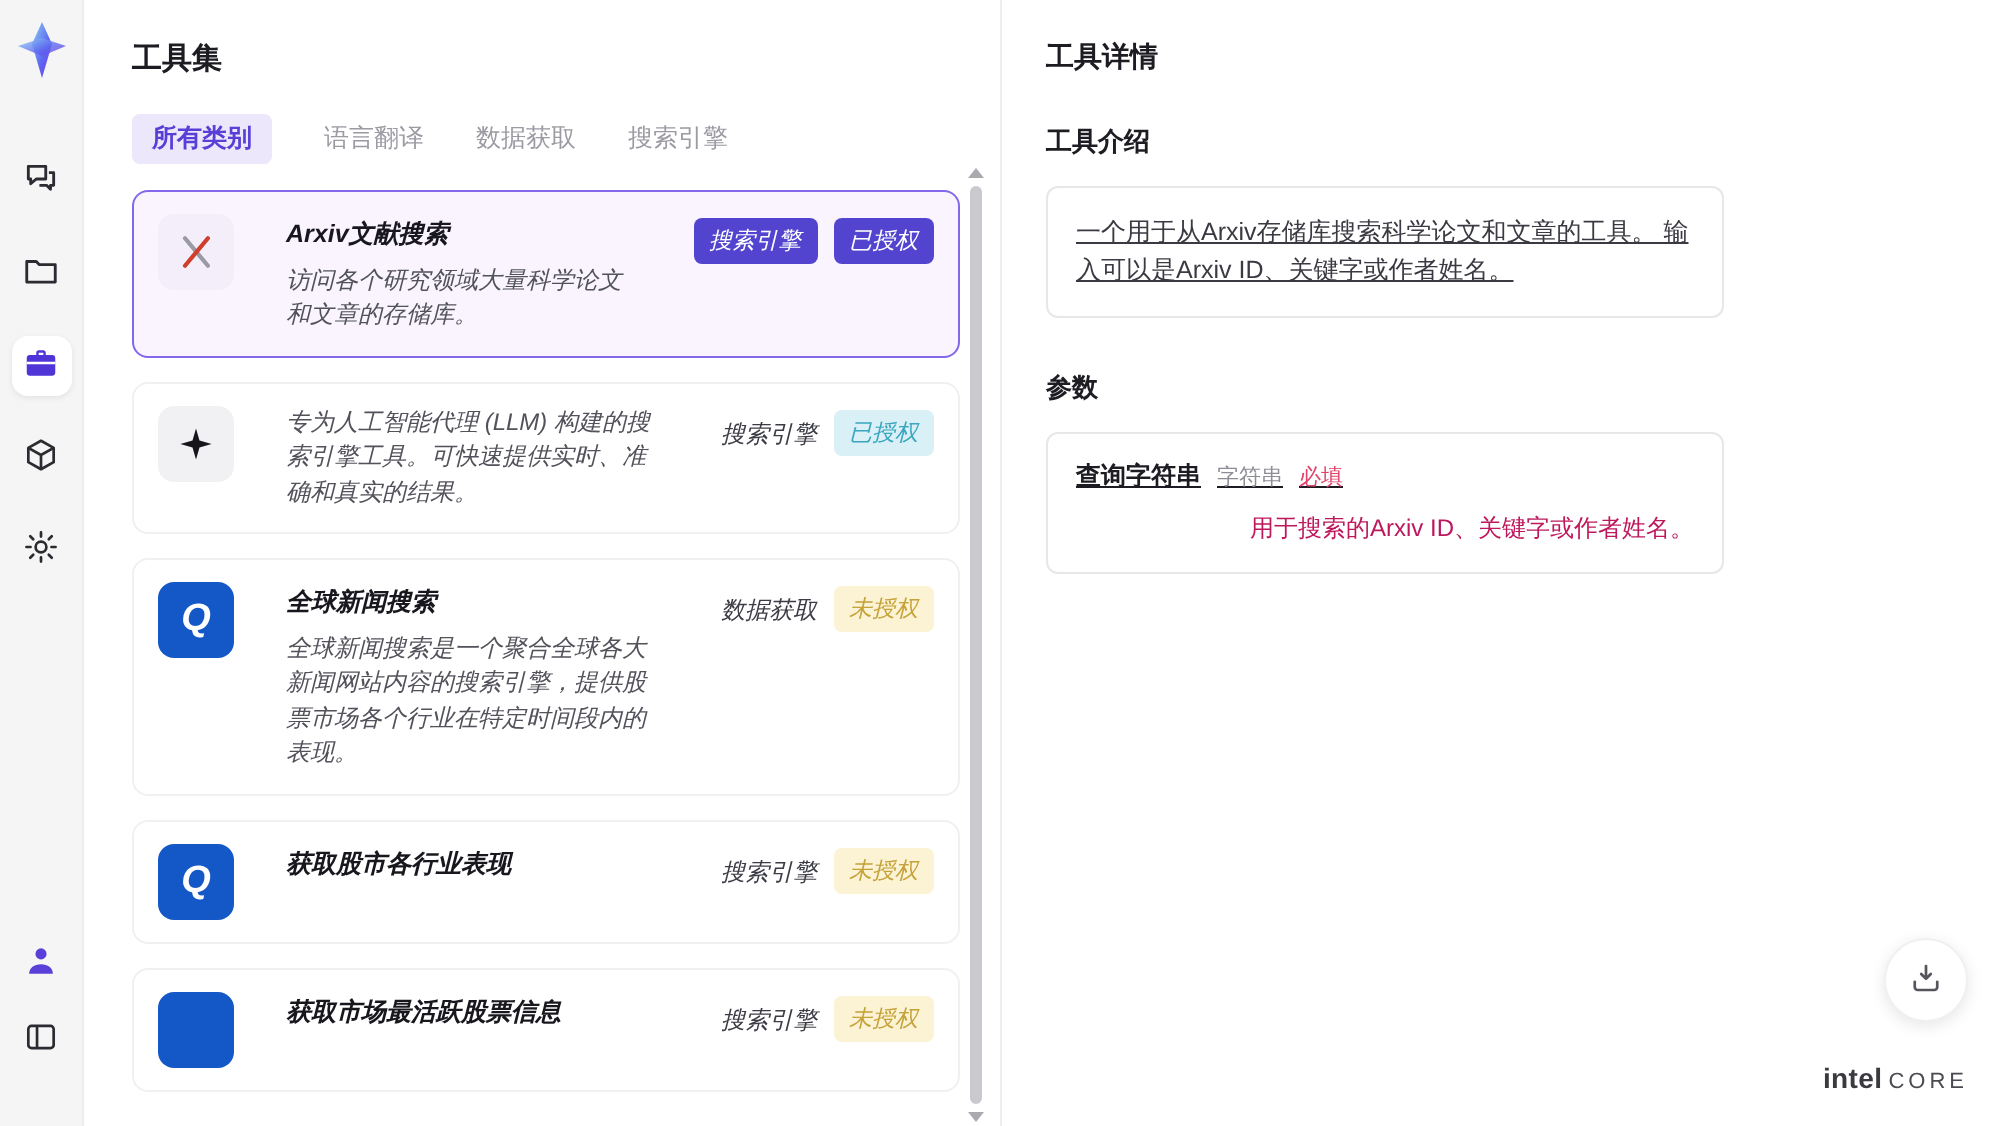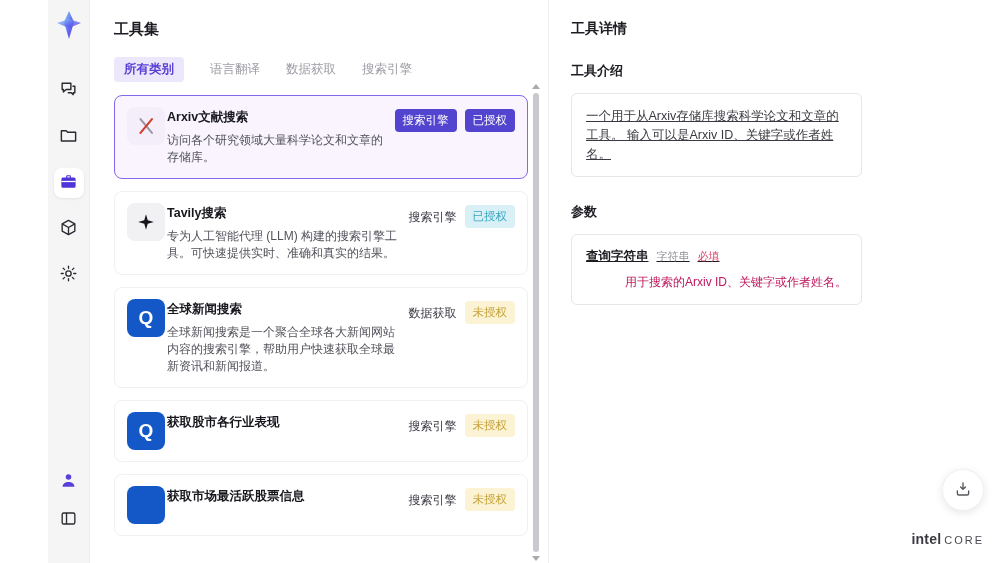--- a/index.html
+++ b/index.html
@@ -2,21 +2,21 @@
 <html><head>
 <meta charset="utf-8">
 <style>
   * { box-sizing: border-box; margin: 0; padding: 0; }
   html, body { width: 1000px; height: 563px; overflow: hidden; }
   body {
     font-family: "Liberation Sans", "DejaVu Sans", sans-serif;
     background: #ffffff;
     color: #1c1c22;
   }
-  .app { display: flex; width: 884px; height: 563px; padding-left: 48px; }
+  .app { display: flex; width: 884px; height: 563px; }
 
   
   .rail {
     width: 42px; background: #f5f5f6; border-right: 1px solid #ededee;
     display: flex; flex-direction: column; align-items: center;
     padding: 10px 0 12px;
   }
   .rail .logo { width: 28px; height: 30px; margin-bottom: 36px; }
   .rail-btn {
     width: 30px; height: 30px; border: none; background: transparent;
@@ -33,22 +33,22 @@
   .page-title { font-size: 15px; font-weight: bold; margin-bottom: 18px; }
   .tabs { display: flex; gap: 26px; align-items: center; margin-bottom: 13px; }
   .tab {
     border: none; background: transparent; font-size: 12.5px; color: #9b9ba3;
     padding: 4px 0; cursor: pointer; font-family: inherit;
   }
   .tab.active { background: #ece7fa; color: #5a3fd6; padding: 4px 10px; border-radius: 4px; font-weight: bold; }
 
   .tool-list { display: flex; flex-direction: column; gap: 12px; width: 414px; height: 452px; overflow: hidden; }
   .card {
-    display: flex; gap: 2px; padding: 11px 12px; background: #ffffff;
-    border: 1px solid #f0f0f2; border-radius: 8px; cursor: pointer;
+    display: flex; gap: 26px; padding: 11px 12px; background: #ffffff;
+    border: 1px solid #f0f0f2; border-radius: 8px; cursor: pointer; font-style: italic;
   }
   .card.selected { border: 1px solid #8468ec; background: #f9f4fe; }
   .tool-icon {
     width: 38px; height: 38px; border-radius: 8px; background: #f1f1f4; flex-shrink: 0;
     display: flex; align-items: center; justify-content: center; overflow: hidden;
   }
   .card.selected .tool-icon { background: #f4eefb; }
   .tool-icon svg { width: 22px; height: 22px; }
   .tool-icon.news-search-icon { background: #1458c8; }
   .tool-icon.news-search-icon .qglyph { color: #fff; font-size: 19px; font-weight: bold; line-height: 1; }
@@ -207,35 +207,34 @@
             <span class="badge solid">已授权</span>
           </div>
         </div>
         <div class="card">
           <span class="tool-icon tavily-star-icon">
             <svg viewBox="0 0 24 24">
               <path d="M12 3.5l1.9 6.6 6.6 1.9-6.6 1.9L12 20.5l-1.9-6.6-6.6-1.9 6.6-1.9z" fill="#15151a"></path>
             </svg>
           </span>
           <div class="tool-text">
-            <div class="tool-name">Tavily搜索</div>
             <div class="tool-desc">专为人工智能代理 (LLM) 构建的搜索引擎工具。可快速提供实时、准确和真实的结果。</div>
           </div>
           <div class="card-badges">
             <span class="cat-text">搜索引擎</span>
             <span class="badge auth-yes">已授权</span>
           </div>
         </div>
         <div class="card">
           <span class="tool-icon news-search-icon">
             <span class="qglyph">Q</span>
           </span>
           <div class="tool-text">
             <div class="tool-name">全球新闻搜索</div>
-            <div class="tool-desc">全球新闻搜索是一个聚合全球各大新闻网站内容的搜索引擎，帮助用户快速获取全球最新资讯和新闻报道。</div>
+            <div class="tool-desc">全球新闻搜索是一个聚合全球各大新闻网站内容的搜索引擎，提供股票市场各个行业在特定时间段内的表现。</div>
           </div>
           <div class="card-badges">
             <span class="cat-text">数据获取</span>
             <span class="badge auth-no">未授权</span>
           </div>
         </div>
         <div class="card">
           <span class="tool-icon news-search-icon">
             <span class="qglyph">Q</span>
           </span>

